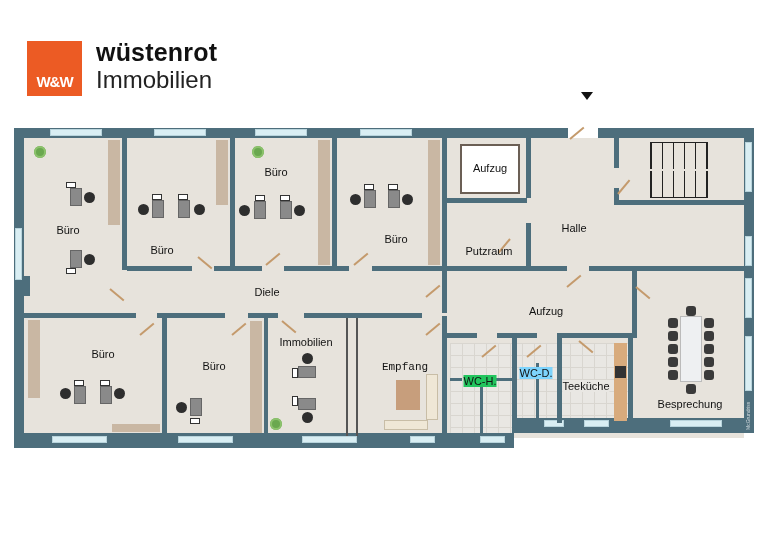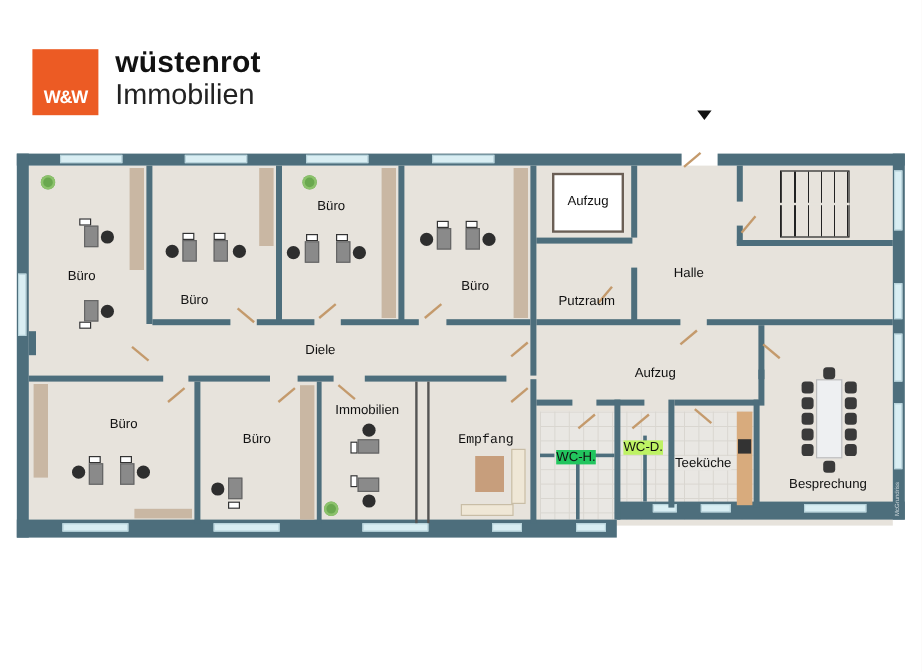--- a/index.html
+++ b/index.html
@@ -231,18 +231,18 @@
   <div class="label" style="left:476px;top:40px;">Aufzug</div>
   <div class="label" style="left:475px;top:123px;">Putzraum</div>
   <div class="label" style="left:560px;top:100px;text-align:right;">Halle</div>
   <div class="label" style="left:253px;top:164px;">Diele</div>
   <div class="label" style="left:532px;top:183px;">Aufzug</div>
   <div class="label" style="left:89px;top:226px;">Büro</div>
   <div class="label" style="left:200px;top:238px;">Büro</div>
   <div class="label" style="left:292px;top:214px;">Immobilien</div>
   <div class="label" style="left:391px;top:239px;font-family:Liberation Mono, monospace;">Empfang</div>
   <div class="label" style="left:466px;top:253px;background:#22c55e;text-align:center;">WC-H.</div>
-  <div class="label" style="left:522px;top:245px;background:#bef264;">WC-D.</div>
+  <div class="label" style="left:522px;top:245px;background:#7dd3fc;">WC-D.</div>
   <div class="label" style="left:572px;top:258px;background:#e9e7e3;">Teeküche</div>
   <div class="label" style="left:676px;top:276px;">Besprechung</div>
 
   <div class="wm" style="left:731px;top:302px;">McGrundriss</div>
 </div>
 
 </body></html>

